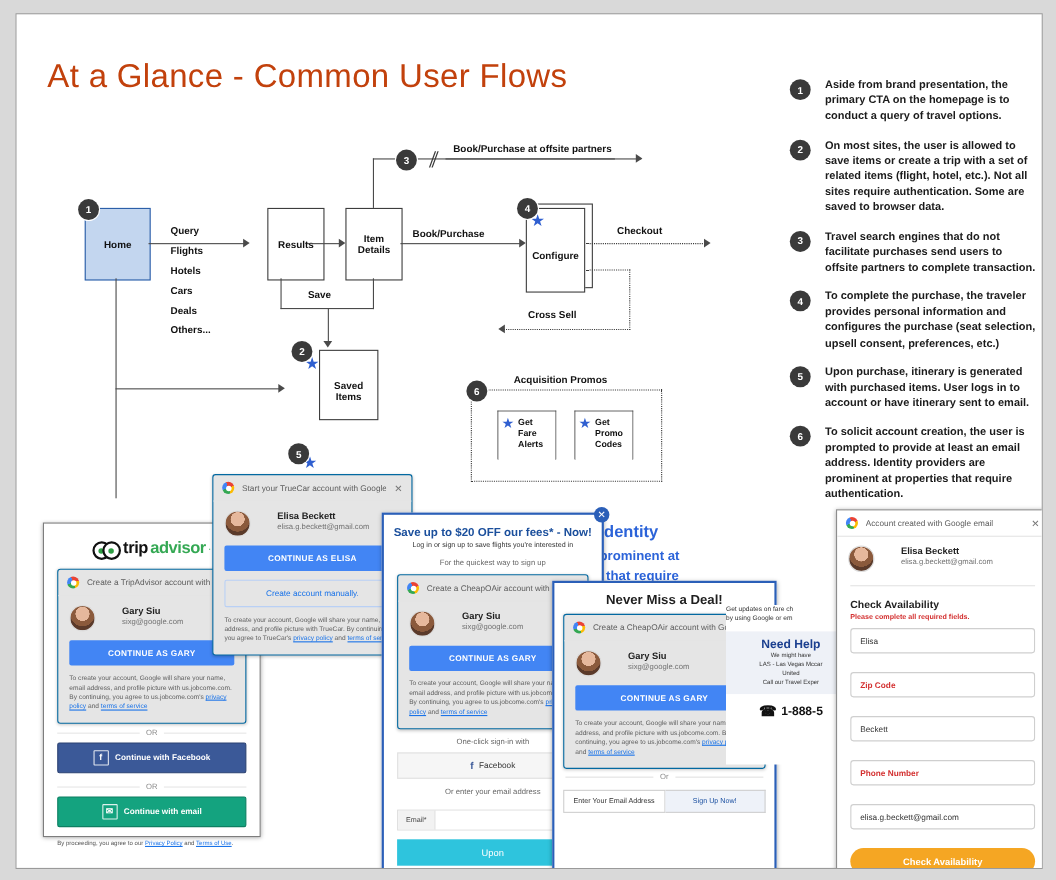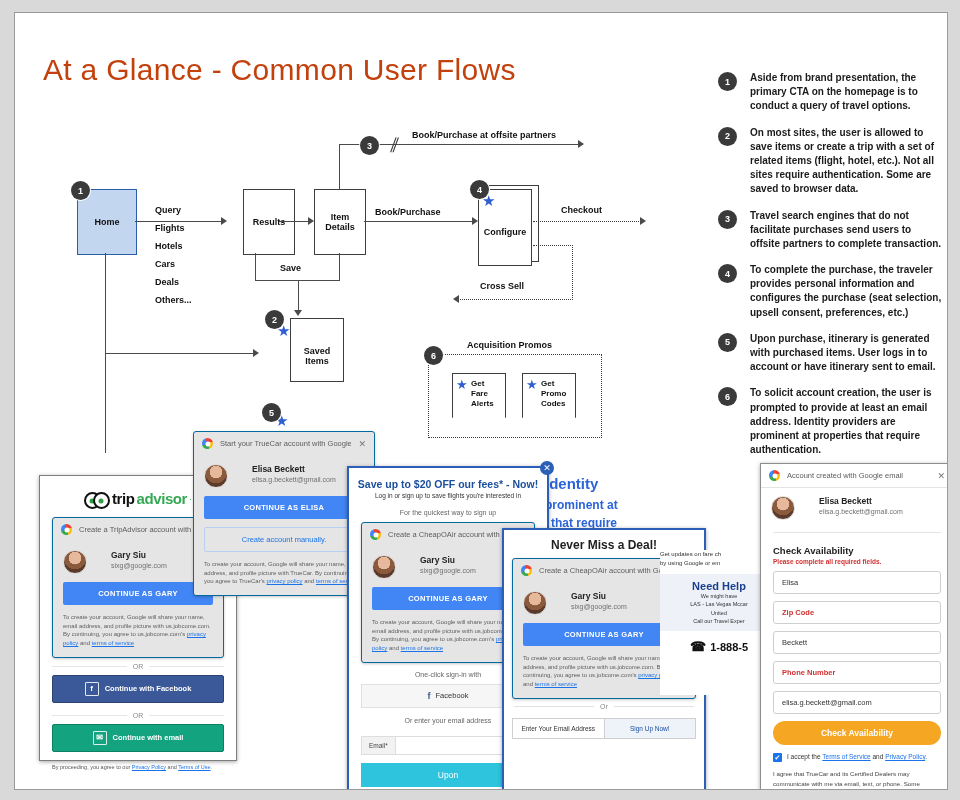--- a/index.html
+++ b/index.html
@@ -110,21 +110,21 @@
   .nh-txt{font-size:6px;color:#333;line-height:1.5;}
   .nhcard{background:#eef1f7;padding:6px 4px;text-align:center;margin-top:6px;}
   .nh-h{font-size:11px;font-weight:bold;color:#1b3f8f;}
   .nh-s{font-size:5.5px;color:#333;line-height:1.5;}
   .nh-phone{display:flex;align-items:center;justify-content:center;gap:4px;padding-top:8px;font-size:11px;font-weight:bold;color:#111;}
 
   
   #tc2{left:745px;top:450px;width:192px;height:338px;border:1px solid #8d8d8d;background:#fff;}
   .tc-sec{font-size:9.5px;font-weight:bold;color:#222;padding:8px 12px 0;}
   .tc-err{font-size:6.5px;font-weight:bold;color:#d32f2f;padding:2px 12px 6px;}
-  .tcfield{margin:0 12px 7px;border:1px solid #cfcfcf;border-radius:3px;font-size:7.5px;color:#333;padding:6px 8px;}
+  .tcfield{margin:0 12px 17px;border:1px solid #cfcfcf;border-radius:3px;font-size:7.5px;color:#333;padding:6px 8px;}
   .tcfield.req{color:#d32f2f;font-weight:bold;}
   .tcbtn{margin:2px 12px 8px;background:#f5a623;color:#fff;text-align:center;font-weight:bold;font-size:8.5px;padding:7px;border-radius:14px;}
   .tcchk{display:flex;gap:5px;align-items:flex-start;padding:0 12px 7px;font-size:6.5px;color:#333;}
   .tcchk .box{width:9px;height:9px;background:#1a73e8;border-radius:1px;color:#fff;font-size:7px;line-height:9px;text-align:center;flex:0 0 auto;}
   .tclegal{font-size:6.2px;color:#444;line-height:1.55;padding:0 12px 8px;}
   .tc-hr{height:1px;background:#e3e3e3;margin:4px 12px;}
 </style>
 </head>
 <body>
 

